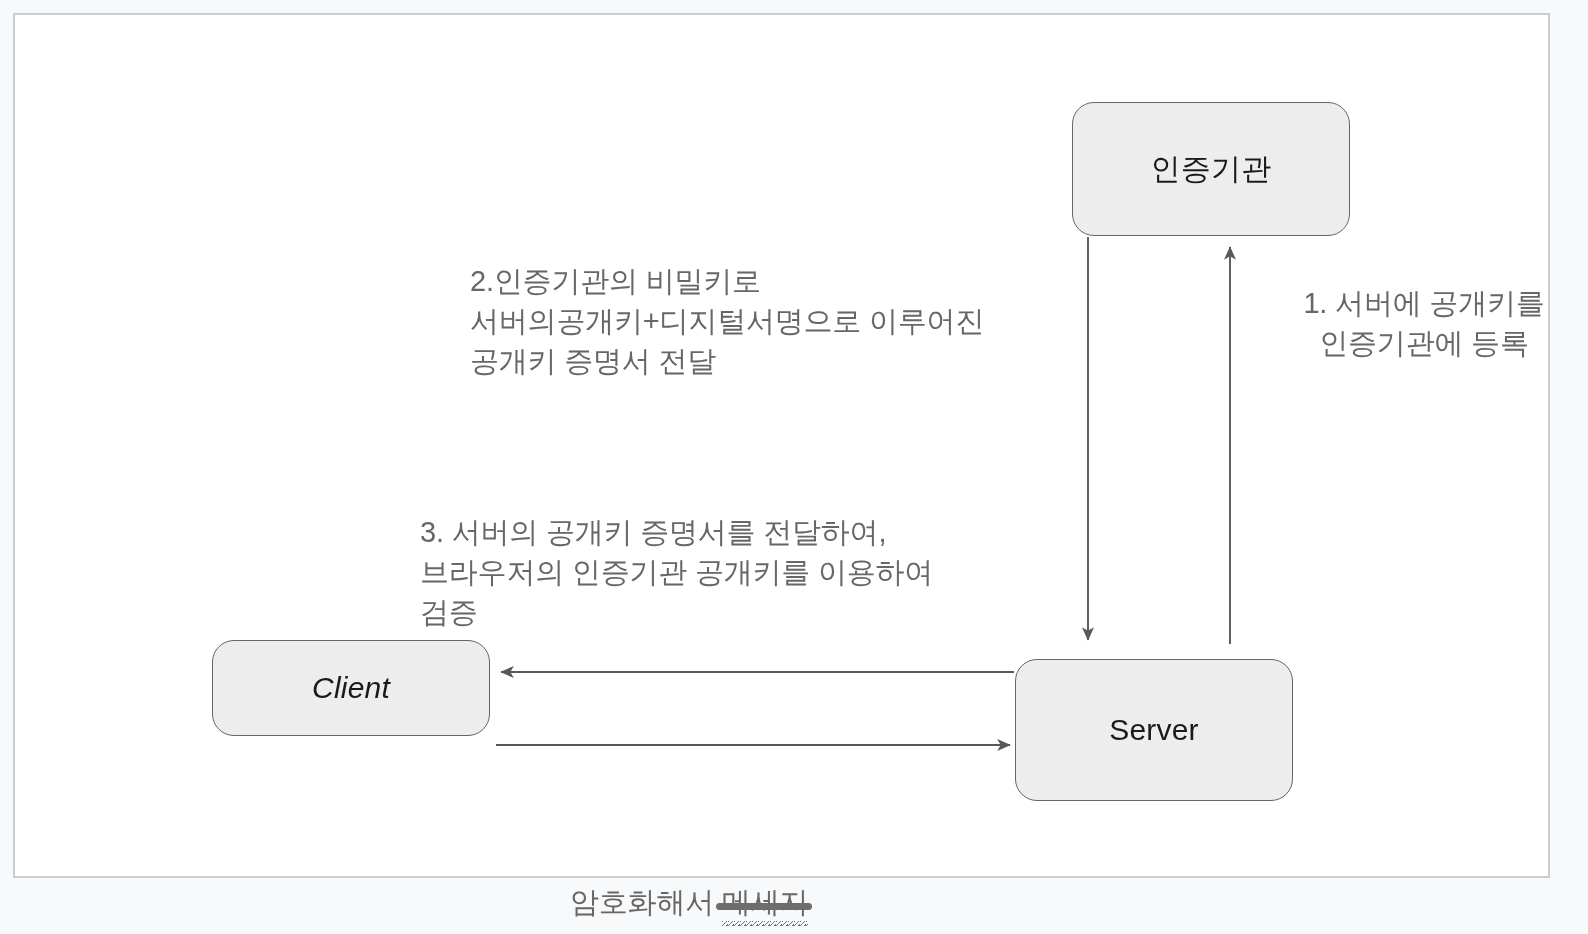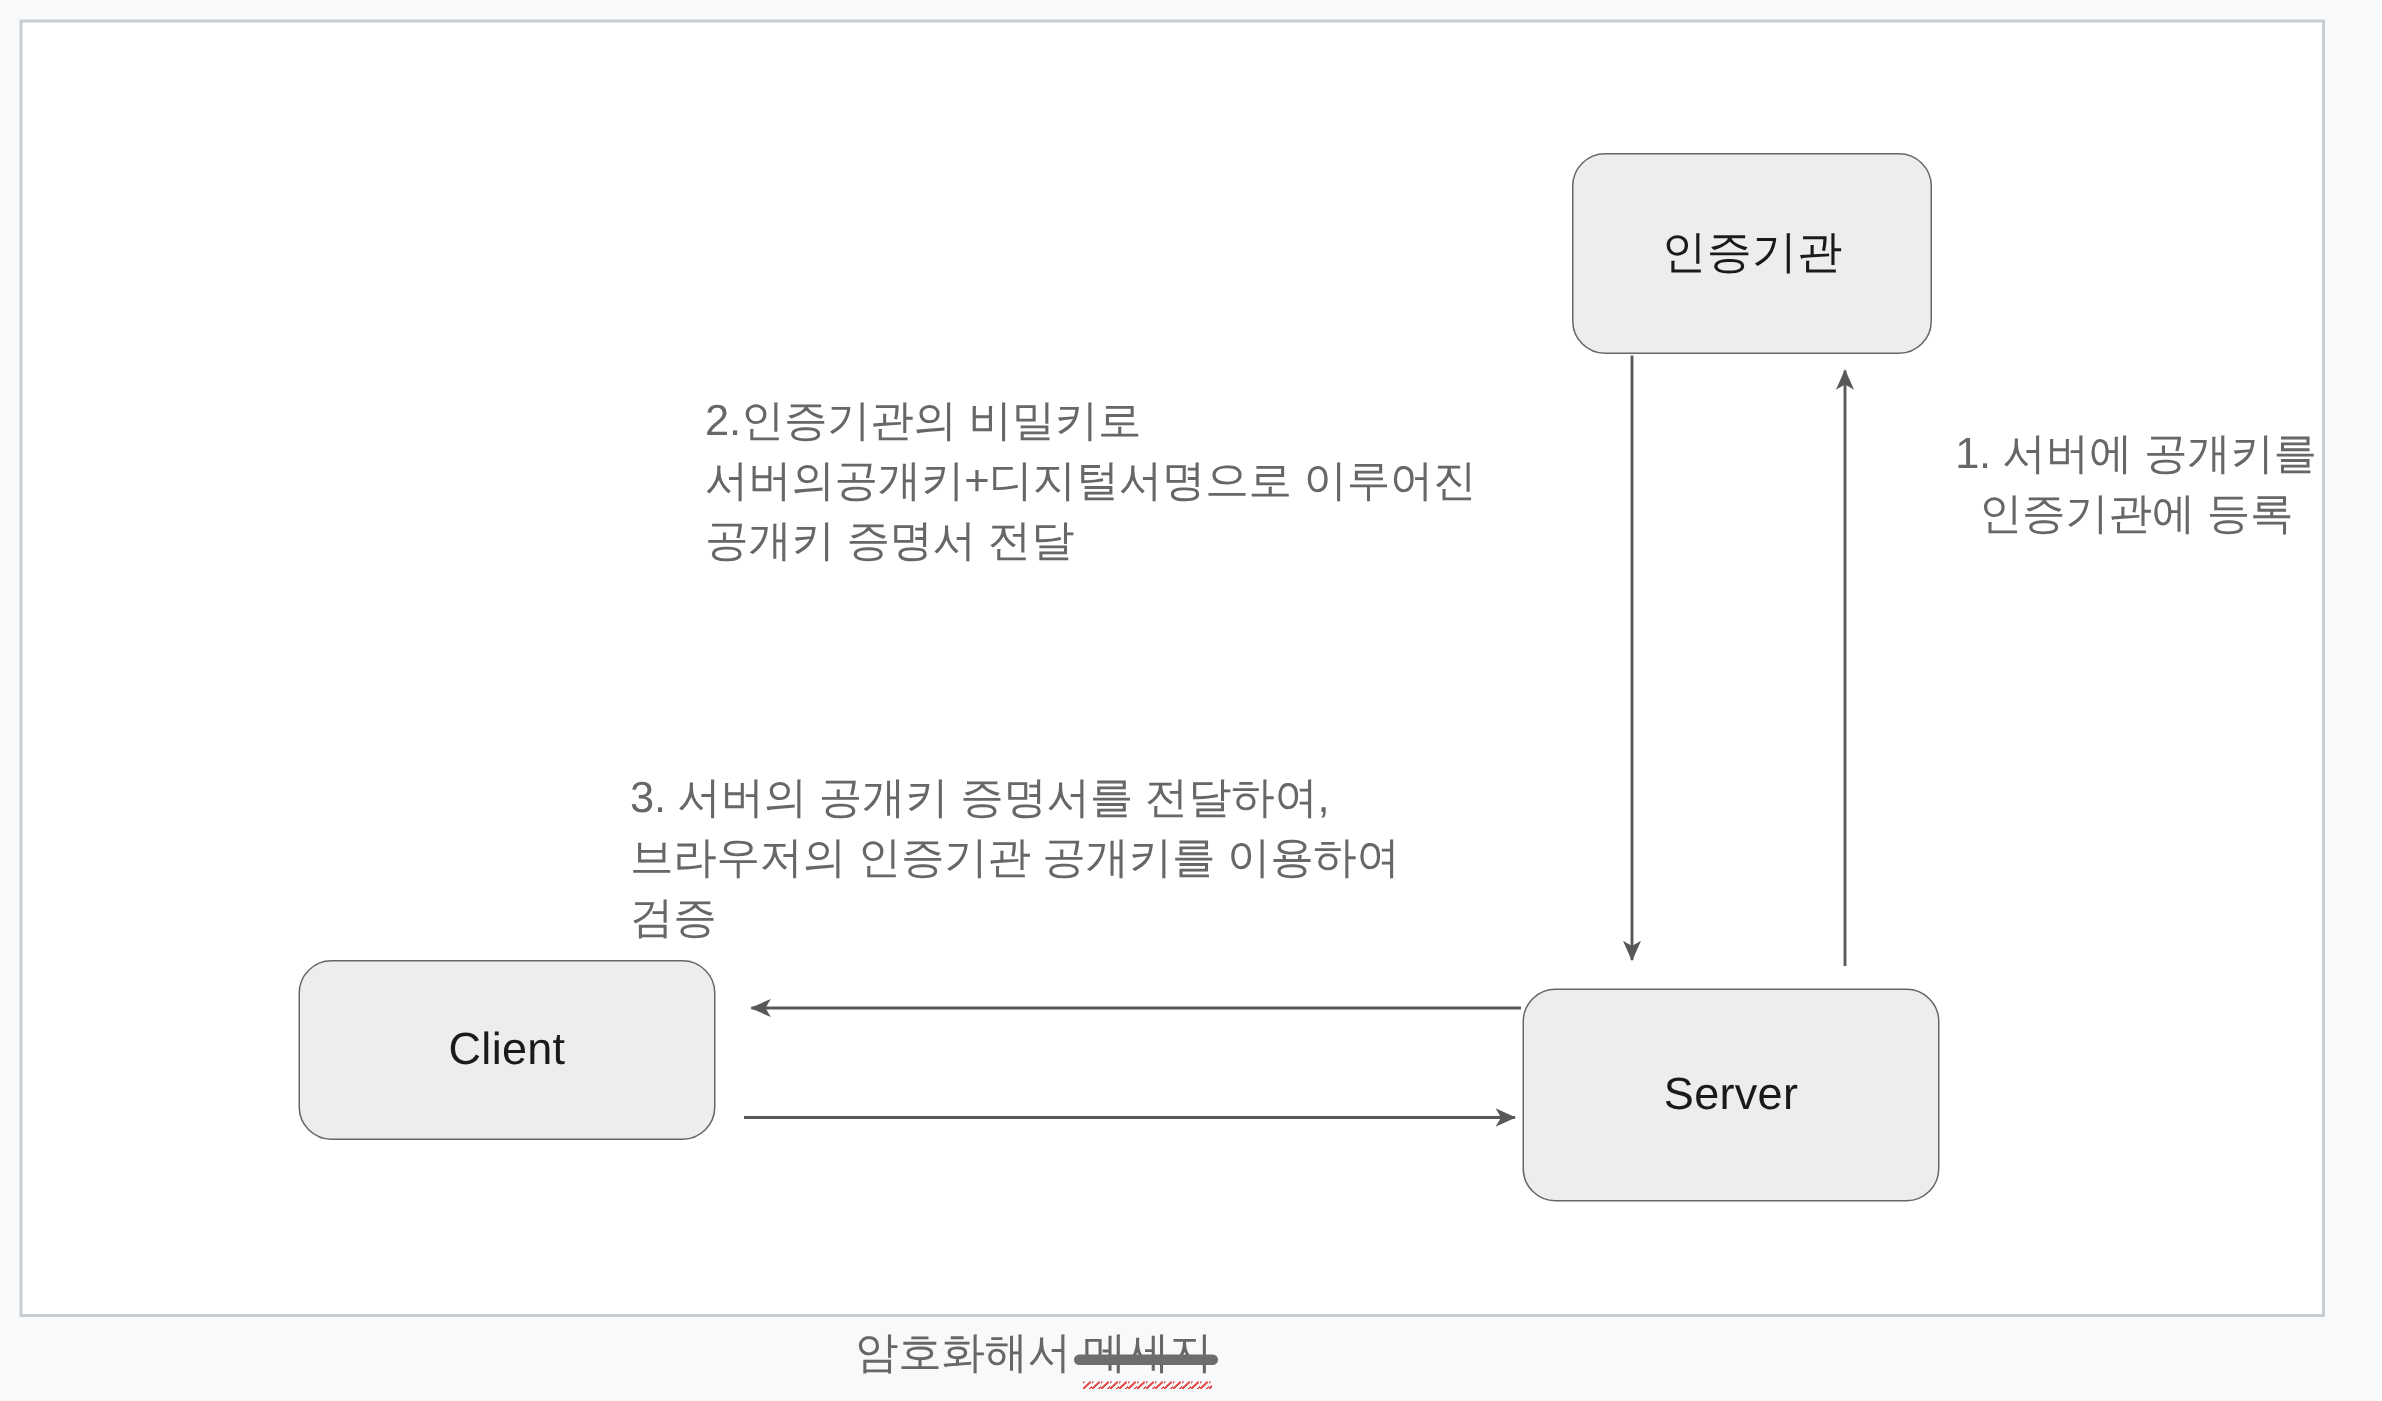--- a/index.html
+++ b/index.html
@@ -44,31 +44,32 @@
     box-sizing: border-box;
   }
   .node-label {
     color: #1a1a1a;
     font-size: 30px;
     line-height: 1.2;
     letter-spacing: 0.2px;
     white-space: nowrap;
   }
   #node-ca {
-    left: 1048px;
+    left: 1072px;
     top: 102px;
-    width: 240px;
+    width: 278px;
     height: 134px;
     font-family: Liberation Serif, serif;
   }
   #node-client {
-    left: 199px;
+    left: 212px;
     top: 640px;
     width: 278px;
-    height: 120px;
+    height: 96px;
+    font-style: italic;
   }
   #node-server {
     left: 1015px;
     top: 644px;
     width: 278px;
     height: 142px;
     margin-top: 15px;
   }
   .edge-label {
     position: absolute;

